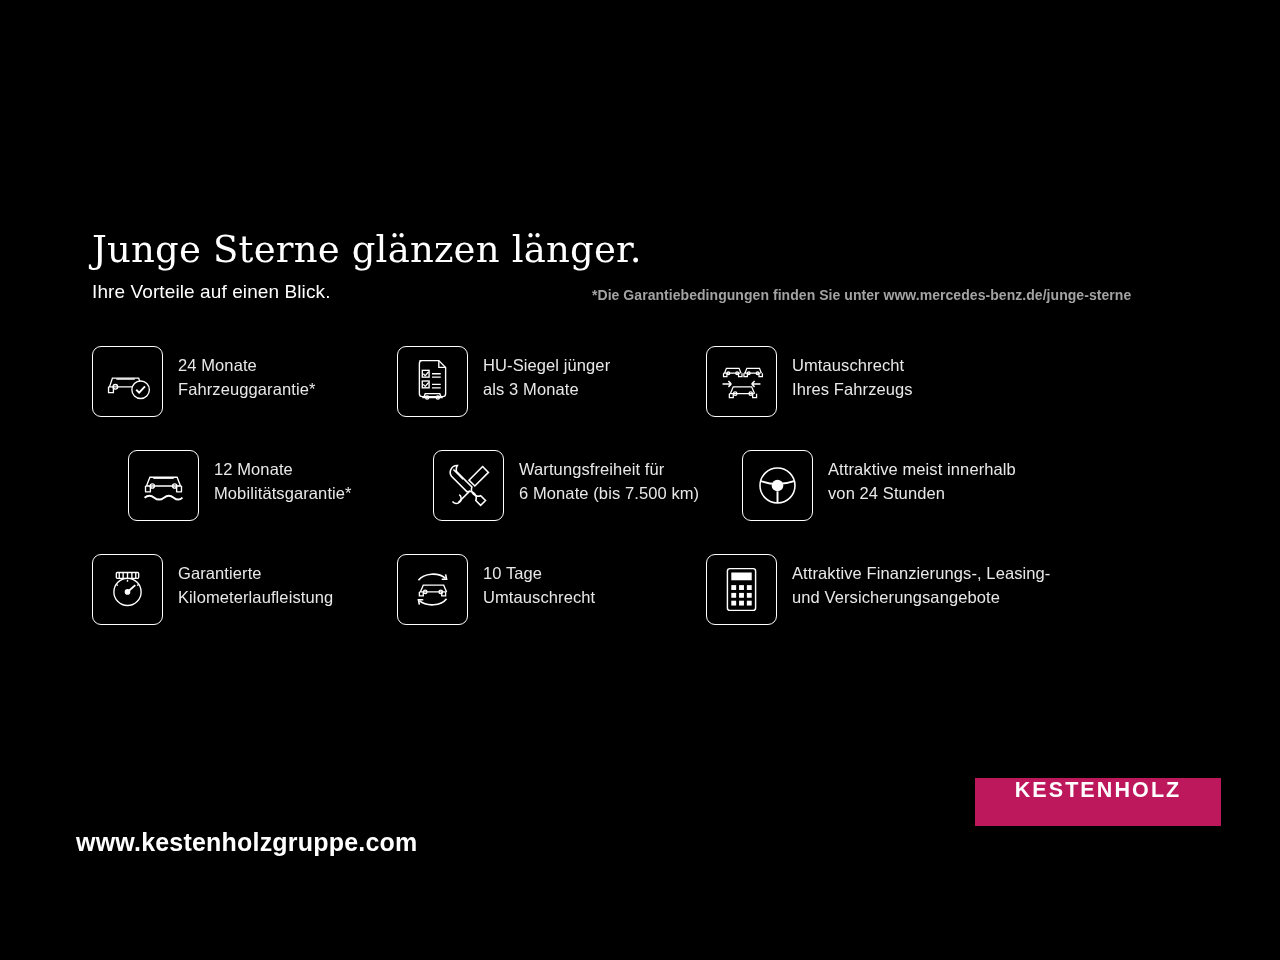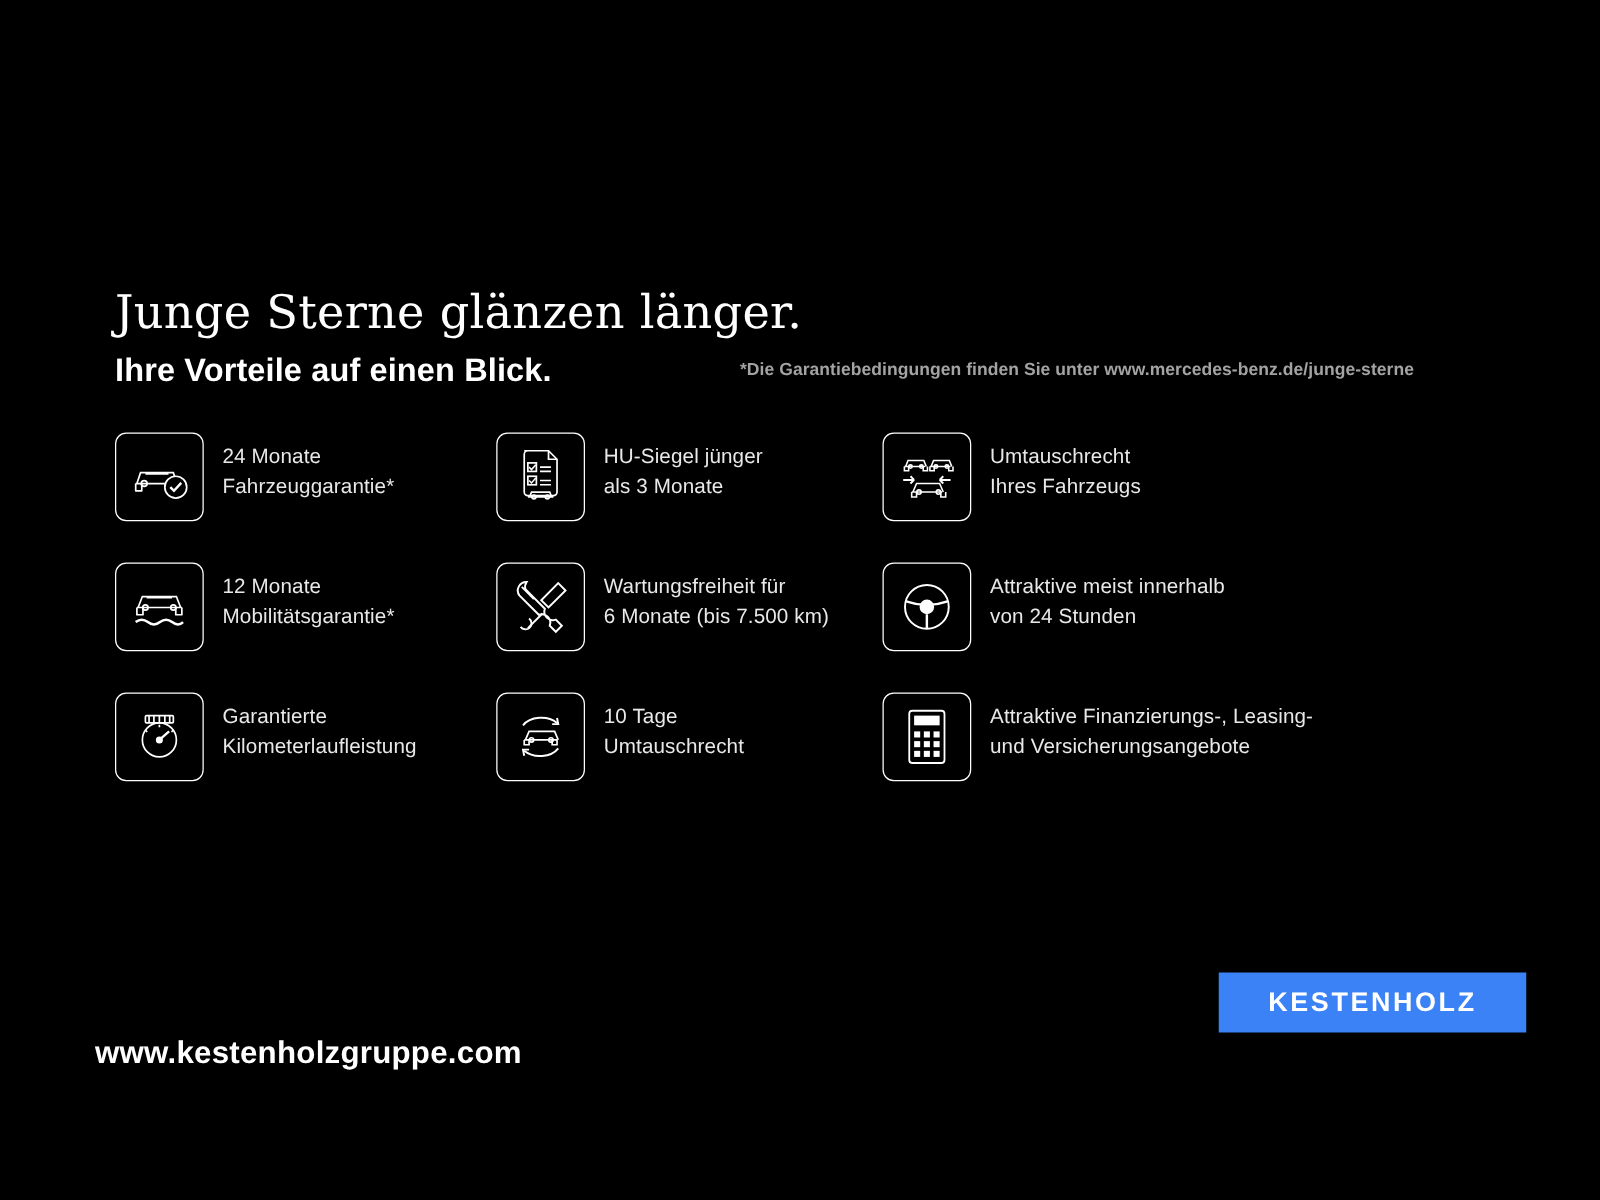--- a/index.html
+++ b/index.html
@@ -34,22 +34,22 @@
     font-size: 37px;
     font-weight: 400;
     letter-spacing: 0.2px;
     color: #ffffff;
     white-space: nowrap;
   }
   .subhead {
     position: absolute;
     left: 92px;
     top: 281px;
-    font-size: 26px;
-    font-weight: bold;
+    font-size: 19px;
+    font-weight: normal;
     letter-spacing: 0.1px;
     color: #ffffff;
     white-space: nowrap;
   }
   .footnote {
     position: absolute;
     left: 592px;
     top: 287px;
     font-size: 14px;
     font-weight: bold;
@@ -96,21 +96,21 @@
     letter-spacing: 0.1px;
   }
   .feature-text .l2 { display: block; }
 
   
   .c0 { left: 0px; }
   .c1 { left: 305px; }
   .c2 { left: 614px; }
   .c3 { left: 883px; }
   .r0 { top: 6px; }
-  .r1 { top: 110px; }
+  .r1 { top: 110px; margin-left: 36px; }
   .r2 { top: 214px; }
 
   
   .single .feature-text { padding-top: 19px; }
 
   
   .url {
     position: absolute;
     left: 76px;
     top: 828px;
@@ -119,23 +119,23 @@
     color: #ffffff;
     letter-spacing: 0.2px;
     white-space: nowrap;
   }
   .logo {
     position: absolute;
     left: 975px;
     top: 778px;
     width: 246px;
     height: 48px;
-    background: #3b82f6;
+    background: #be185d;
     display: flex;
-    align-items: center;
+    align-items: flex-start;
     justify-content: center;
   }
   .logo span {
     font-size: 21.5px;
     font-weight: bold;
     letter-spacing: 2.1px;
     color: #ffffff;
   }
 </style>
 </head>

